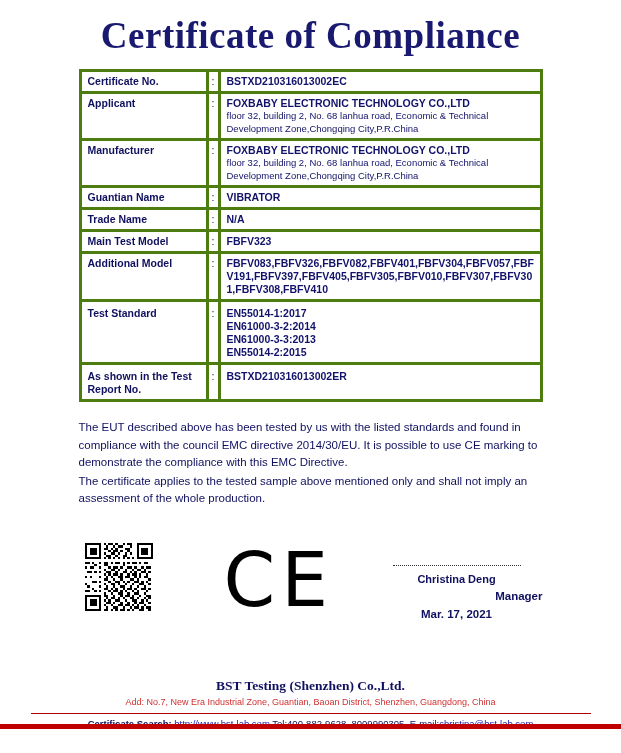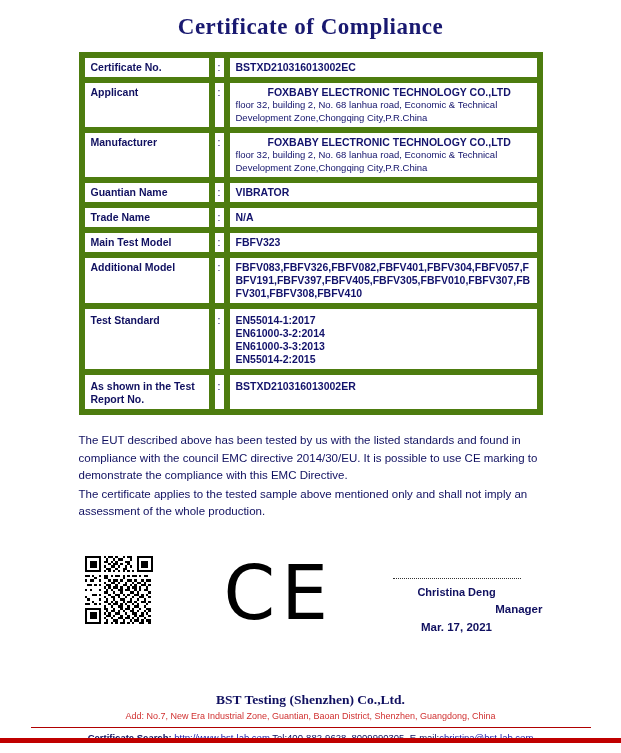--- a/index.html
+++ b/index.html
@@ -20,37 +20,37 @@
     height: 753px;
     position: relative;
     box-sizing: border-box;
   }
 
   
   .title {
     text-align: center;
     font-family: "Liberation Serif", serif;
     font-weight: bold;
-    font-size: 23px;
+    font-size: 37px;
     color: #191970;
     letter-spacing: 0.5px;
     padding-top: 14px;
     padding-bottom: 12px;
   }
 
   
   .cert-table {
     width: 464px;
     margin: 0 auto;
     border-collapse: collapse;
     table-layout: fixed;
     border: 1px solid #7c7c7c;
   }
   .cert-table td {
-    border: 6px solid #4d7c0f;
+    border: 3px solid #4d7c0f;
     vertical-align: top;
     padding: 3px 4px 3px 6px;
     font-size: 10.5px;
     line-height: 13px;
     color: #202060;
   }
   td.label {
     width: 114px;
     font-weight: bold;
     color: #101060;
@@ -61,21 +61,20 @@
     text-align: center;
     padding-left: 0;
     padding-right: 0;
     color: #101060;
   }
   td.value {
     color: #12126b;
   }
   .v-bold {
     font-weight: bold;
-    margin-left: 32px;
   }
   .v-small {
     font-size: 9.5px;
     line-height: 12.5px;
     font-weight: normal;
   }
   .row-tall td { padding-top: 5px; }
 
   
   .para {
@@ -147,21 +146,21 @@
     font-weight: bold;
     color: #101060;
     line-height: 18px;
   }
 
   
   .footer {
     position: absolute;
     left: 0;
     right: 0;
-    bottom: 10px;
+    bottom: 24px;
     width: 621px;
   }
   .footer-inner {
     width: 560px;
     margin: 0 auto;
     text-align: center;
   }
   .footer-company {
     font-size: 13.5px;
     font-weight: bold;

